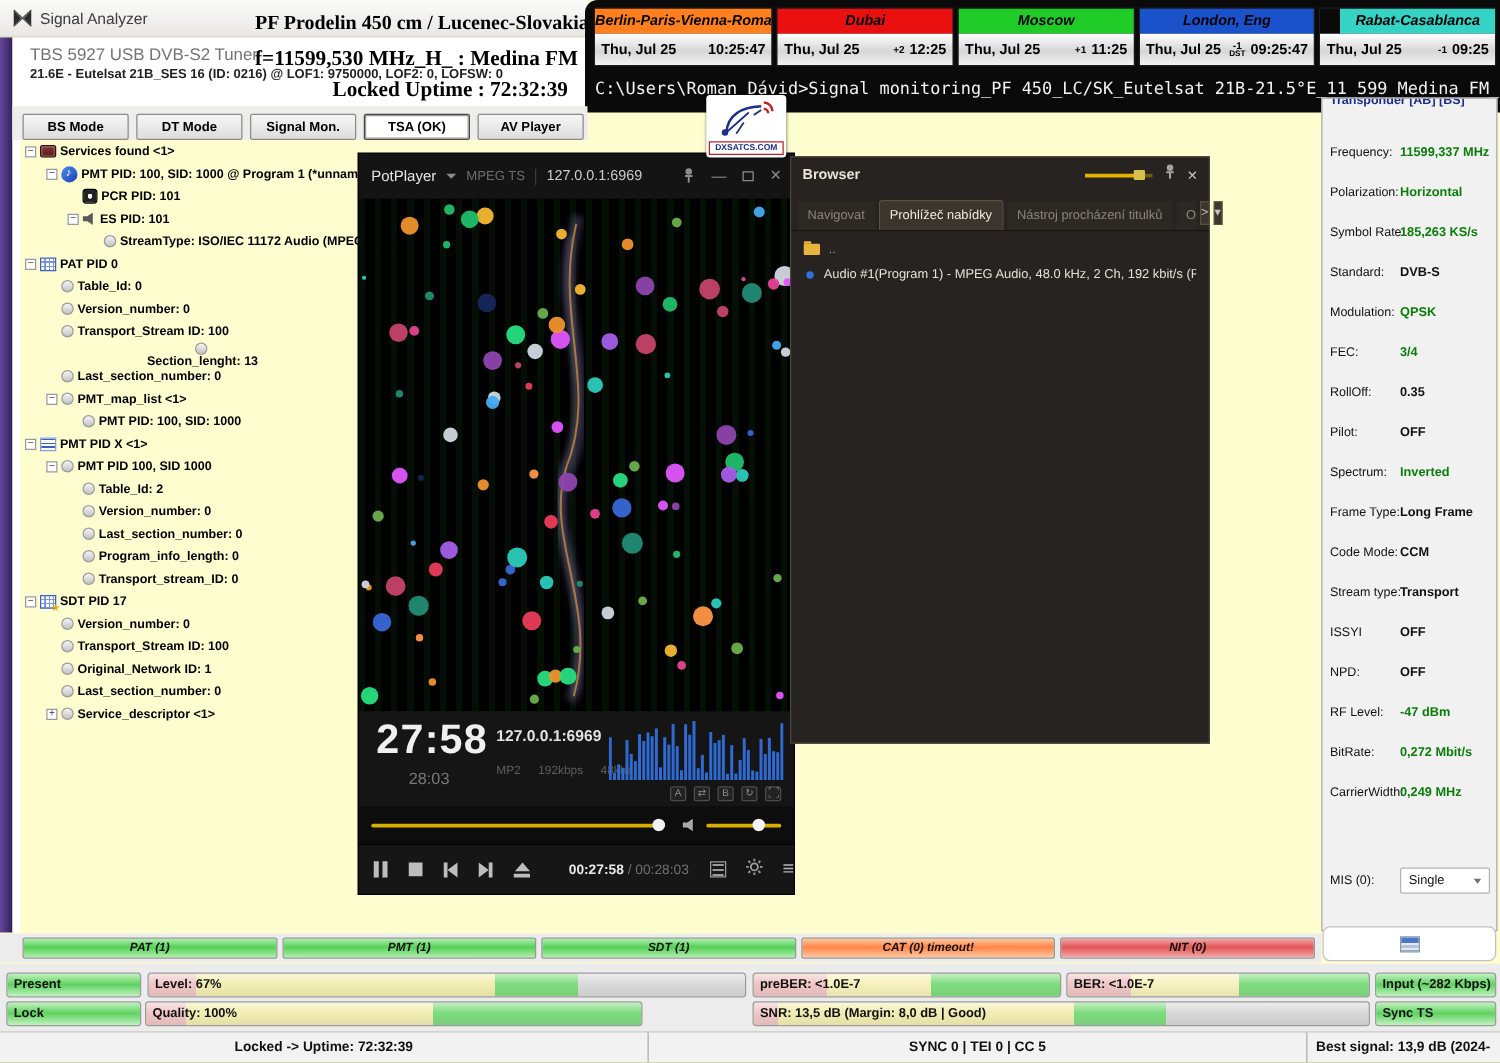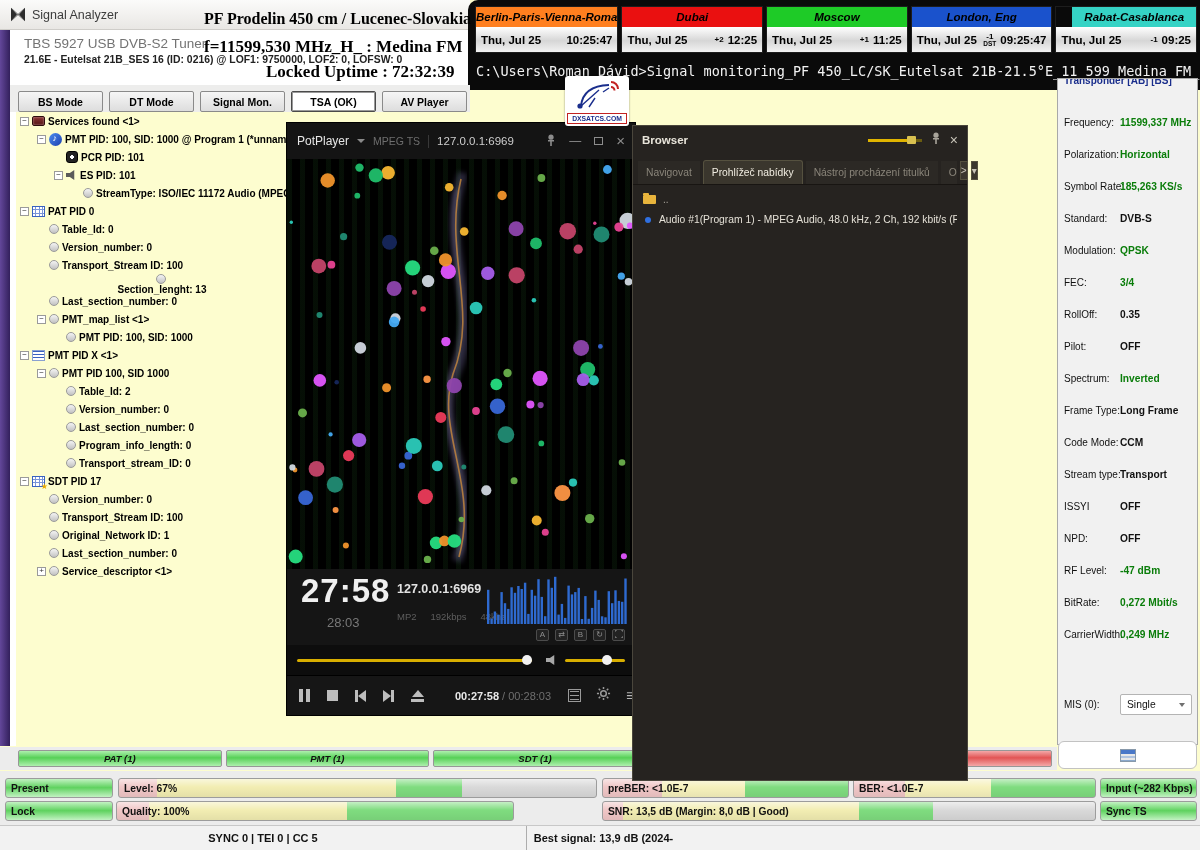--- a/index.html
+++ b/index.html
@@ -96,21 +96,21 @@
   .eject{display:flex;flex-direction:column;align-items:center}
   .tri-u{width:0;height:0;border-left:6px solid transparent;border-right:6px solid transparent;border-bottom:7px solid #bdbdbd}
   .eject .base{width:13px;height:3px;background:#bdbdbd;margin-top:2px}
   #ctl-time{font-size:11px;color:#6f6f6f;margin-left:14px;white-space:nowrap}
   #ctl-time .cur{color:#e8e8e8;font-weight:700}
   #ctl-right{margin-left:auto;display:flex;align-items:center;gap:15px}
   .playlist-ic{width:13px;height:13px;border:1px solid #9a9a9a;background-image:repeating-linear-gradient(180deg,#9a9a9a 0 1.5px,transparent 1.5px 4px);background-size:9px 100%;background-position:1px 1px;background-repeat:no-repeat;cursor:pointer}
   .menu-ic{font-size:16px;color:#b5b5b5;line-height:14px;cursor:pointer}
 
   
-  #browser{position:absolute;left:632px;top:125px;width:336px;height:656px;background:#262320;border:1px solid #4a463c;z-index:20}
+  #browser{position:absolute;left:632px;top:125px;width:336px;height:470px;background:#262320;border:1px solid #4a463c;z-index:20}
   #br-title{height:28px;display:flex;align-items:center;padding:0 9px;gap:9px}
   #br-name{font-size:11.5px;font-weight:700;color:#e8e4da}
   #br-right{margin-left:auto;display:flex;align-items:center;gap:9px}
   #br-slider{position:relative;width:54px;height:3px;background:linear-gradient(90deg,#e0b400 0 78%,#6a5c10 78%);cursor:pointer}
   #br-slider .handle{position:absolute;left:72%;top:-3px;width:9px;height:8px;background:#d8c050;border-radius:1px}
   #browser-tabs{height:31px;display:flex;align-items:flex-end;padding:0 5px;gap:3px;border-bottom:1px solid #181512}
   .br-tab{font-size:10.3px;color:#8a857a;padding:6px 8px;background:#2c2925;white-space:nowrap;cursor:pointer}
   .br-tab.active{background:#3a362d;color:#f0ece0;border:1px solid #55513f;border-bottom:none;border-radius:3px 3px 0 0}
   .br-tab-cut{max-width:50px;overflow:hidden}
   .br-nav-btn{width:19px;height:19px;background:#3a362e;color:#c8c4b8;font-size:10px;line-height:18px;text-align:center;margin-bottom:4px;cursor:pointer;border:1px solid #55513f}
@@ -777,16 +777,17 @@
       </div>
     <div class="hbar r3" id="bar-snr" style="left: 602px; width: 494px; background: linear-gradient(rgba(255, 255, 255, 0.55), rgba(255, 255, 255, 0) 45%, rgba(0, 0, 0, 0.06)), linear-gradient(90deg, rgb(240, 198, 198) 0%, rgb(240, 198, 198) 4%, rgb(242, 237, 178) 4%, rgb(242, 237, 178) 52%, rgb(127, 220, 127) 52%, rgb(127, 220, 127) 67%, rgb(217, 217, 217) 67%, rgb(217, 217, 217) 100%);">
         <span class="lbl">SNR: 13,5 dB (Margin: 8,0 dB | Good)</span>
       </div>
     <div class="hbar bar-green r3" style="left:1100px;width:97px">
         <span class="lbl">Sync TS</span>
       </div>
   </div>
 
   <div id="statusbar">
+    <div class="sb-sec sb1">Locked -&gt; Uptime: 72:32:39</div>
     <div class="sb-sec sb2">SYNC 0 | TEI 0 | CC 5</div>
     <div class="sb-sec sb3">Best signal: 13,9 dB (2024-07-25 07:05)</div>
   </div>
 </div>
 
 </body></html>

